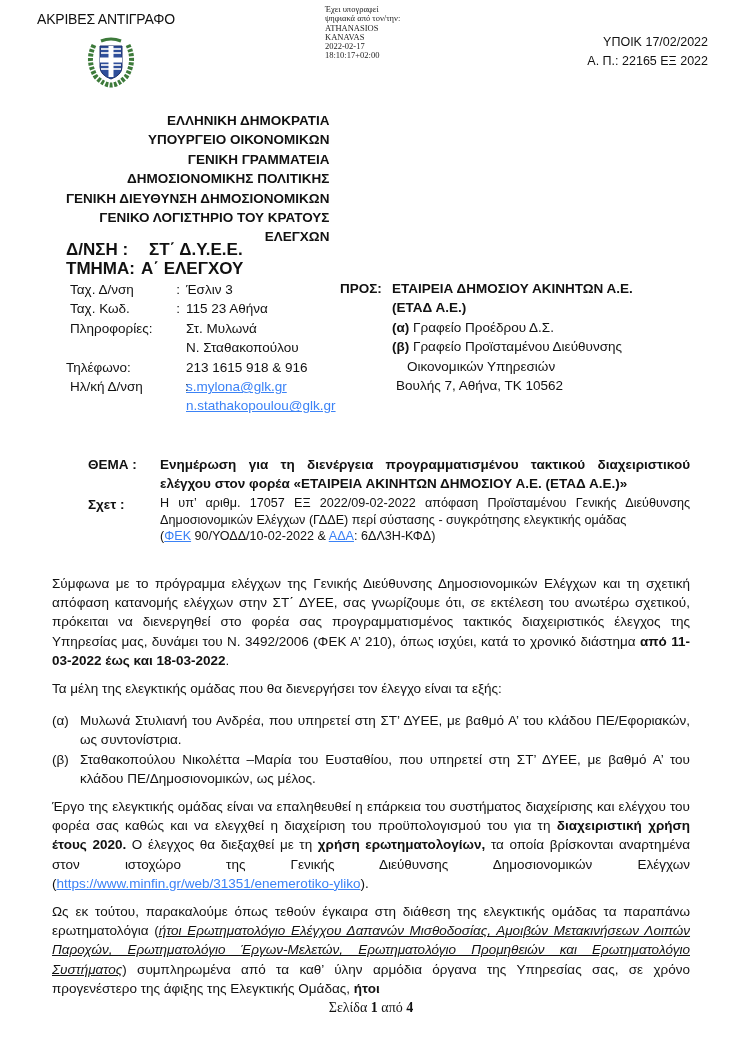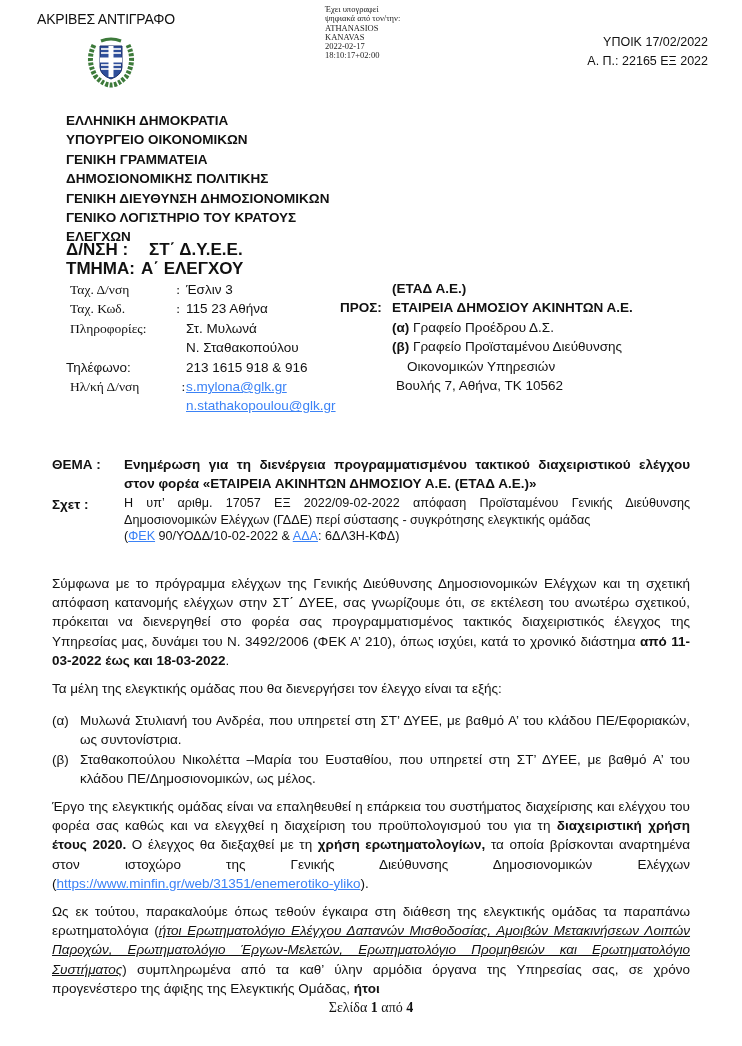--- a/index.html
+++ b/index.html
@@ -5,37 +5,37 @@
   html, body { margin:0; padding:0; background:#ffffff; }
   body { width:742px; height:1046px; position:relative; overflow:hidden;
          font-family: "Liberation Sans", "DejaVu Sans", sans-serif; color:#111; }
   .abs { position:absolute; }
   .copy-stamp { left:25px; top:11px; font-size:14px; letter-spacing:-0.2px;margin-left:12px; }
   .emblem { left:82px; top:33px; width:58px; height:56px; }
   .sig { left:325px; top:5px; font-family:"Liberation Serif","DejaVu Serif",serif;
          font-size:8.5px; line-height:9.3px; color:#222; }
   .sig div { white-space:nowrap; }
   .refs { right:34px; top:33px; text-align:right; font-size:12.5px; line-height:19px; }
-  .org { left:66px; top:111px; font-weight:bold; font-size:13.5px; line-height:19.4px; }
+  .org { left:66px; top:111px; font-weight:bold; font-size:13.5px; line-height:19.4px;text-align:right; }
   .org div { white-space:nowrap; }
   .dept { left:66px; top:240px; font-weight:bold; font-size:17px; line-height:19.4px; }
   .dept .row { display:flex; white-space:nowrap; }
   .dept .k { width:83px; }
   .contact { left:66px; top:280px; font-size:13.5px; line-height:19.4px; }
   .contact .row { display:flex; white-space:nowrap; }
   .contact .k { width:120px; }
-  .contact .k.s { padding-left:4px; width:116px;font-family:Liberation Serif, serif;}
+  .contact .k.s { padding-left:4px; width:116px;}
   .contact .v { }
   a.lnk { color:#3b82f6; text-decoration:underline; }
   .to { left:340px; top:279px; font-size:13.5px; line-height:19.4px; }
   .to .row { display:flex; white-space:nowrap; }
   .to .k { width:52px; font-weight:bold; }
   .to .b { font-weight:bold; }
   .subj { left:52px; top:455px; width:638px; font-size:13.5px; line-height:19px; }
-  .subj .row { display:flex; }
+  .subj .row { display:flex;margin-left:36px; }
   .subj .k { width:72px; flex:none; font-weight:bold; }
   .subj .v { flex:1; font-weight:bold; text-align:justify; }
   .subj .v2 { flex:1; font-size:12.6px; line-height:16.5px; text-align:justify; }
   .body-text { left:52px; top:574px; width:638px; font-size:13.5px; line-height:19.2px; text-align:justify; }
   .body-text p { margin:0 0 9px 0; }
   .list-item { display:flex; margin:0 0 0 0; }
   .list-item .m { width:28px; flex:none; }
   .list-item .t { flex:1; text-align:justify; }
   .footer { left:0; width:742px; top:1000px; text-align:center;
             font-family:"Liberation Serif","DejaVu Serif",serif; font-size:14px; }
@@ -135,26 +135,26 @@
     <a class="lnk">s.mylona@glk.gr</a>
   </div>
   <div class="row">
     <span class="k"></span>
     <a class="lnk">n.stathakopoulou@glk.gr</a>
   </div>
 </div>
 
 <div class="abs to">
   <div class="row">
-    <span class="k"></span>
-    <span class="b">(ΕΤΑΔ Α.Ε.)</span>
-  </div>
-  <div class="row">
     <span class="k">ΠΡΟΣ:</span>
     <span class="b">ΕΤΑΙΡΕΙΑ ΔΗΜΟΣΙΟΥ ΑΚΙΝΗΤΩΝ Α.Ε.</span>
+  </div>
+  <div class="row">
+    <span class="k"></span>
+    <span class="b">(ΕΤΑΔ Α.Ε.)</span>
   </div>
   <div class="row">
     <span class="k"></span>
     <span><span class="b">(α)</span><span> Γραφείο Προέδρου Δ.Σ.</span></span>
   </div>
   <div class="row">
     <span class="k"></span>
     <span><span class="b">(β)</span><span> Γραφείο Προϊσταμένου Διεύθυνσης</span></span>
   </div>
   <div class="row">

